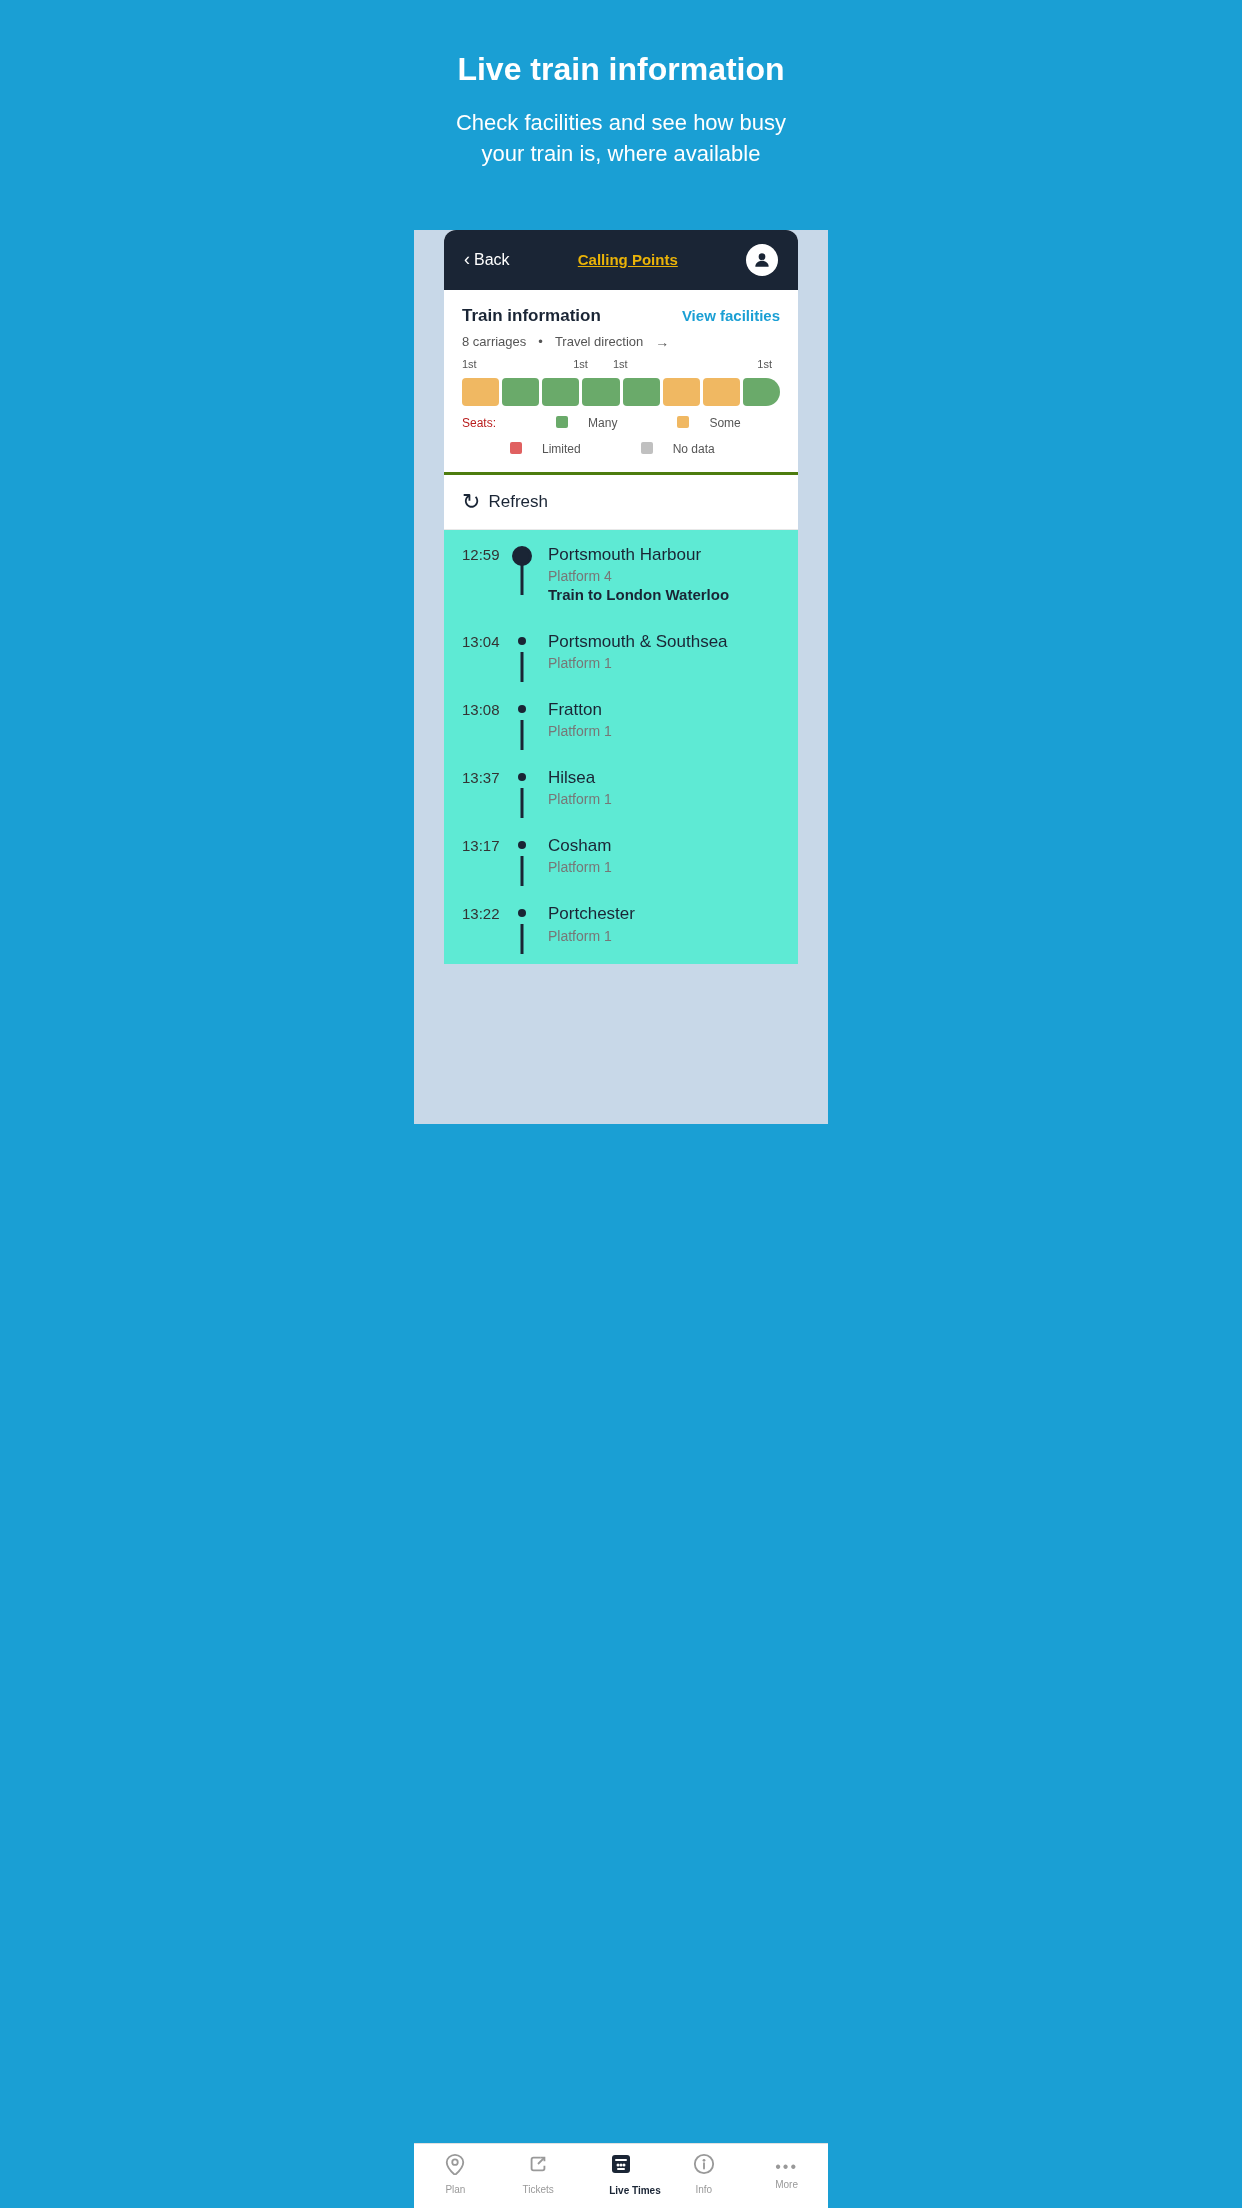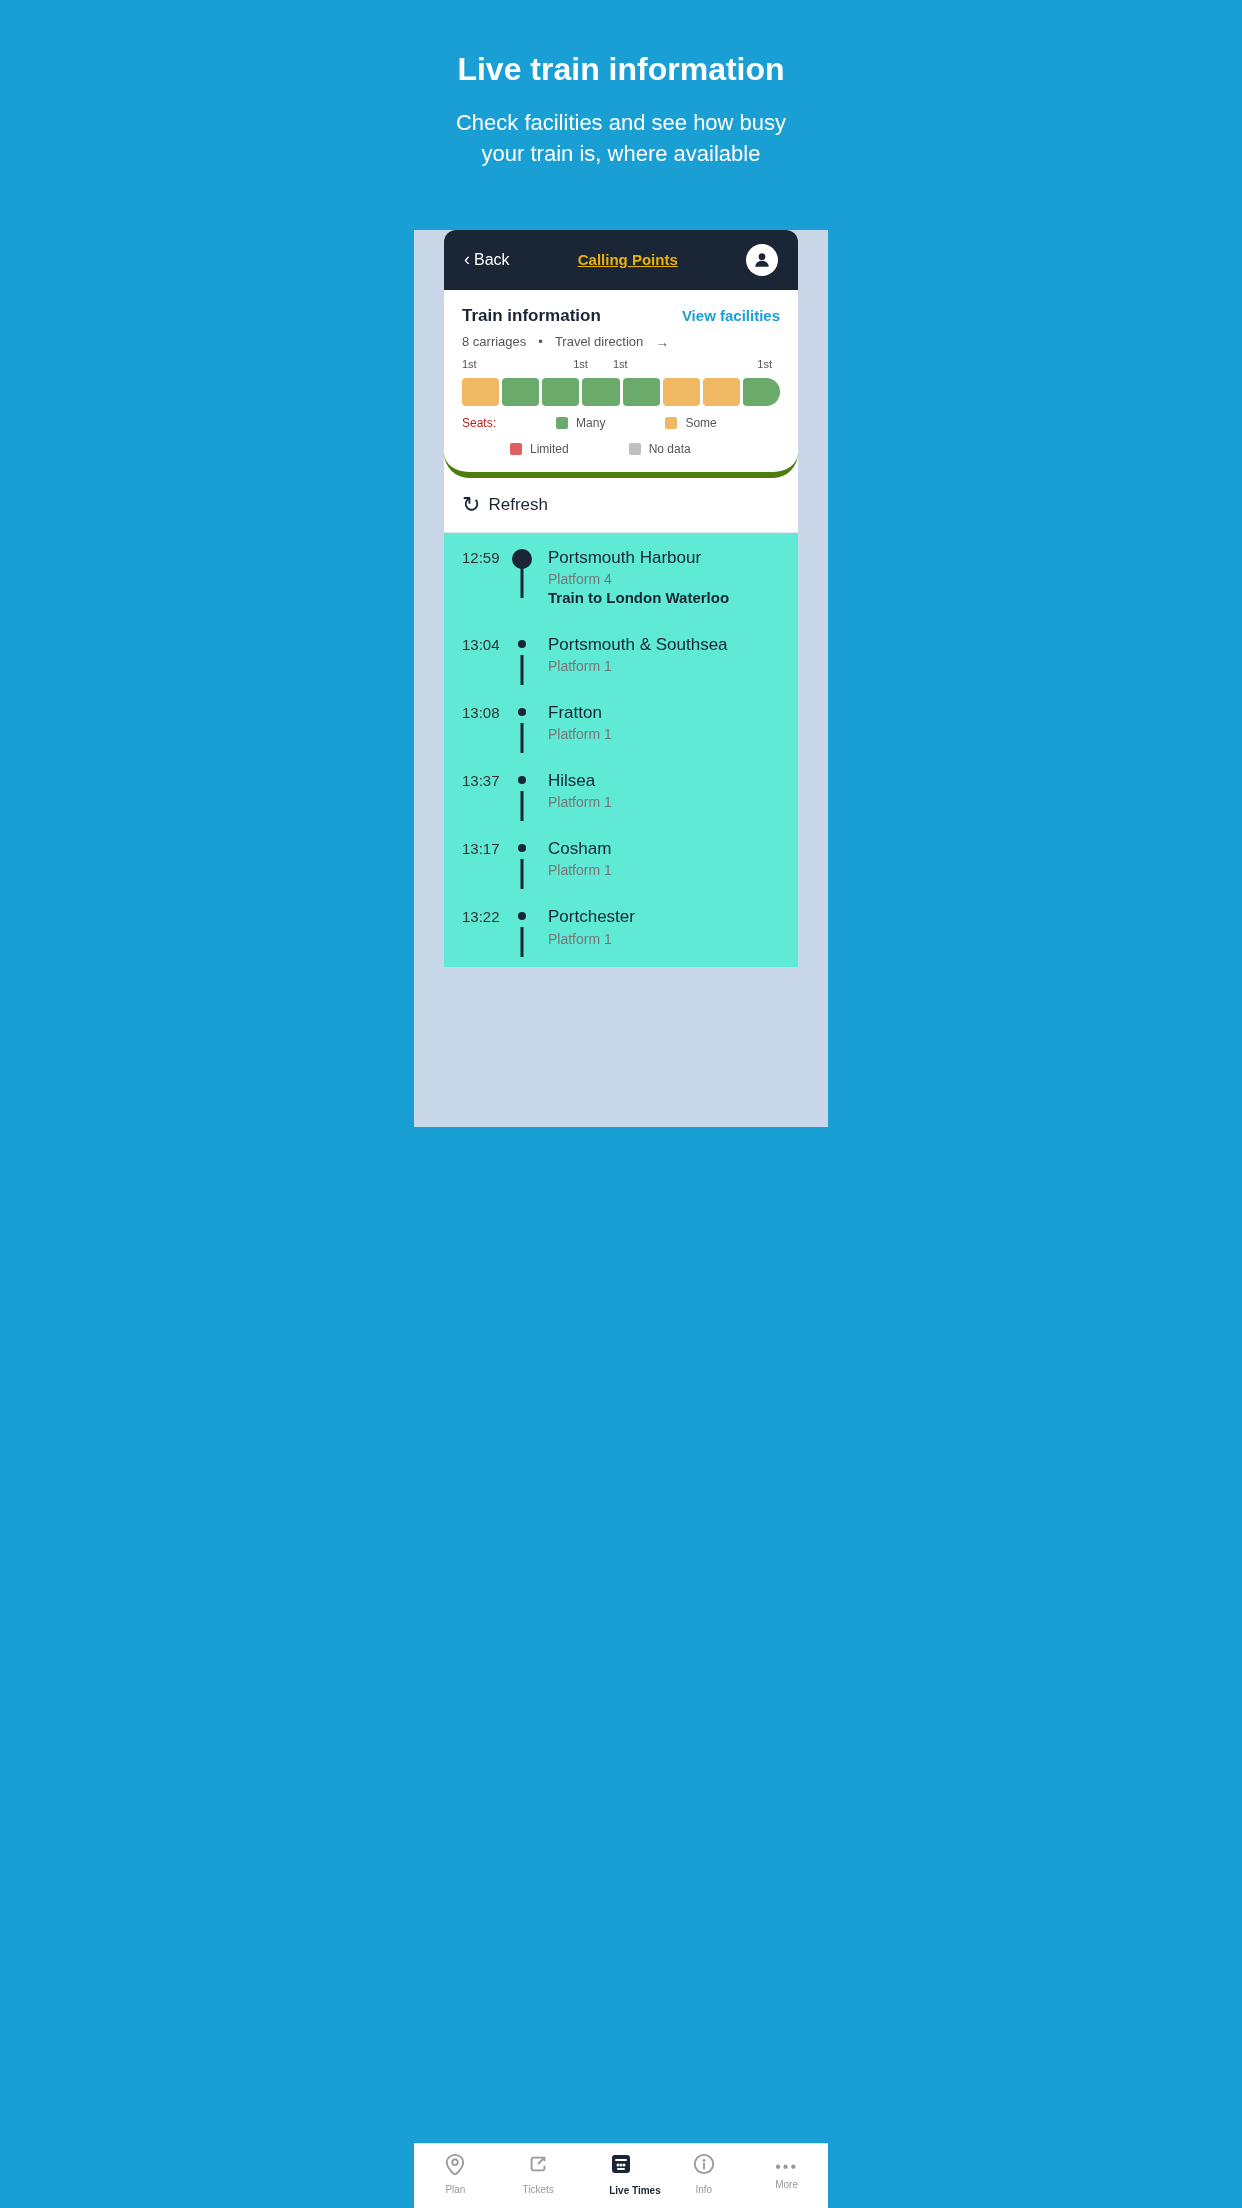--- a/index.html
+++ b/index.html
@@ -67,22 +67,21 @@
       display: flex;
       align-items: center;
       justify-content: center;
       color: #1a2535;
       font-size: 18px;
     }
 
     .train-info-section {
       background: white;
       padding: 16px 18px;
-      border-bottom: 6px solid #4d7c0f;
-      border-radius: 25px;
+      border-bottom: 3px solid #4d7c0f;
     }
     .train-info-header {
       display: flex;
       justify-content: space-between;
       align-items: center;
       margin-bottom: 8px;
     }
     .train-info-title {
       font-size: 17px;
       font-weight: 700;
@@ -118,22 +117,22 @@
 
     .seats-legend {
       display: flex;
       gap: 12px;
       align-items: center;
       flex-wrap: wrap;
     }
     .seats-label { font-size: 12px; color: #b91c1c; }
     .legend-item {
       display: flex;
-      align-items: center;
-      gap: 8px;
+      align-items: flex-start;
+      gap: 20px;
       font-size: 12px;
       color: #555;
       padding-left: 48px;
     }
     .legend-dot {
       width: 12px;
       height: 12px;
       border-radius: 2px;
     }
     .legend-dot.green { background: #6aaa6a; }

